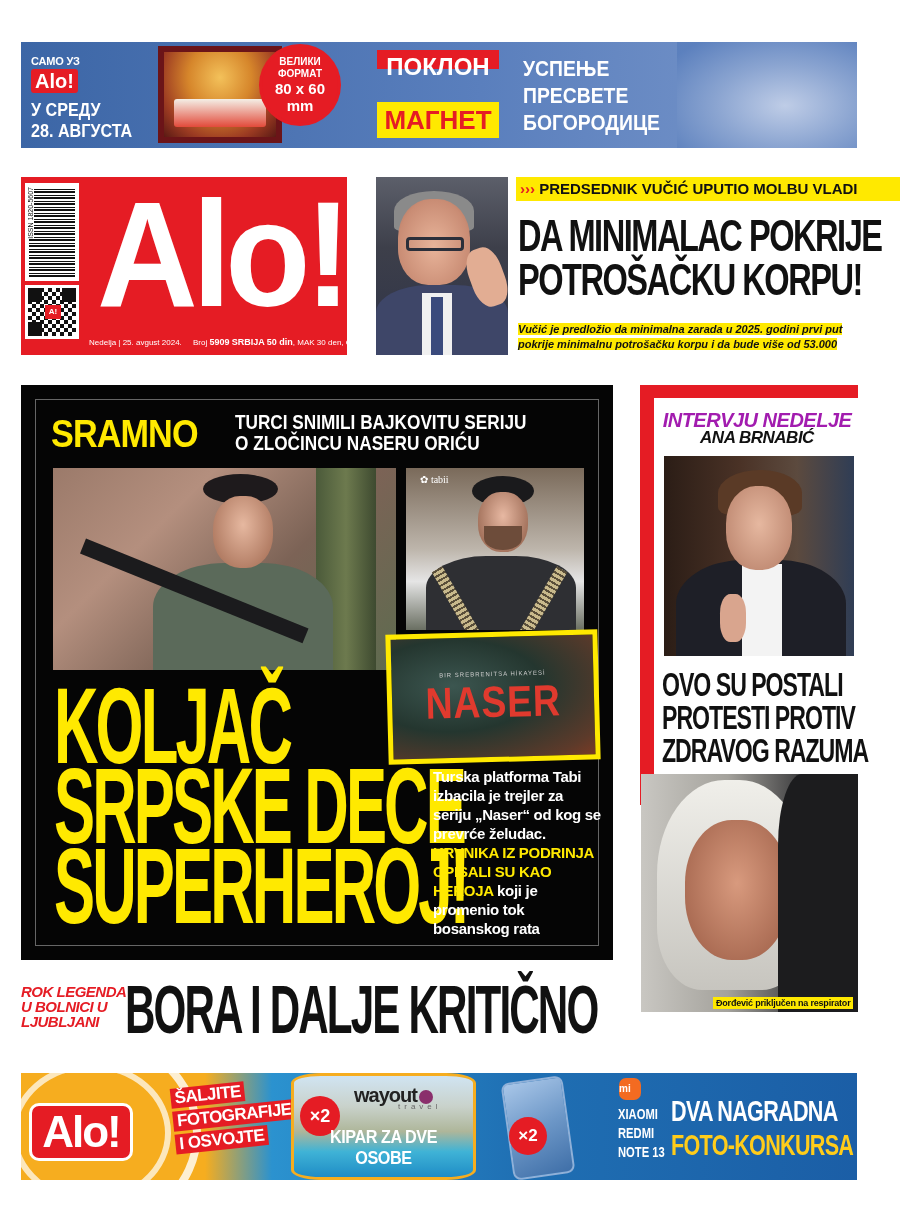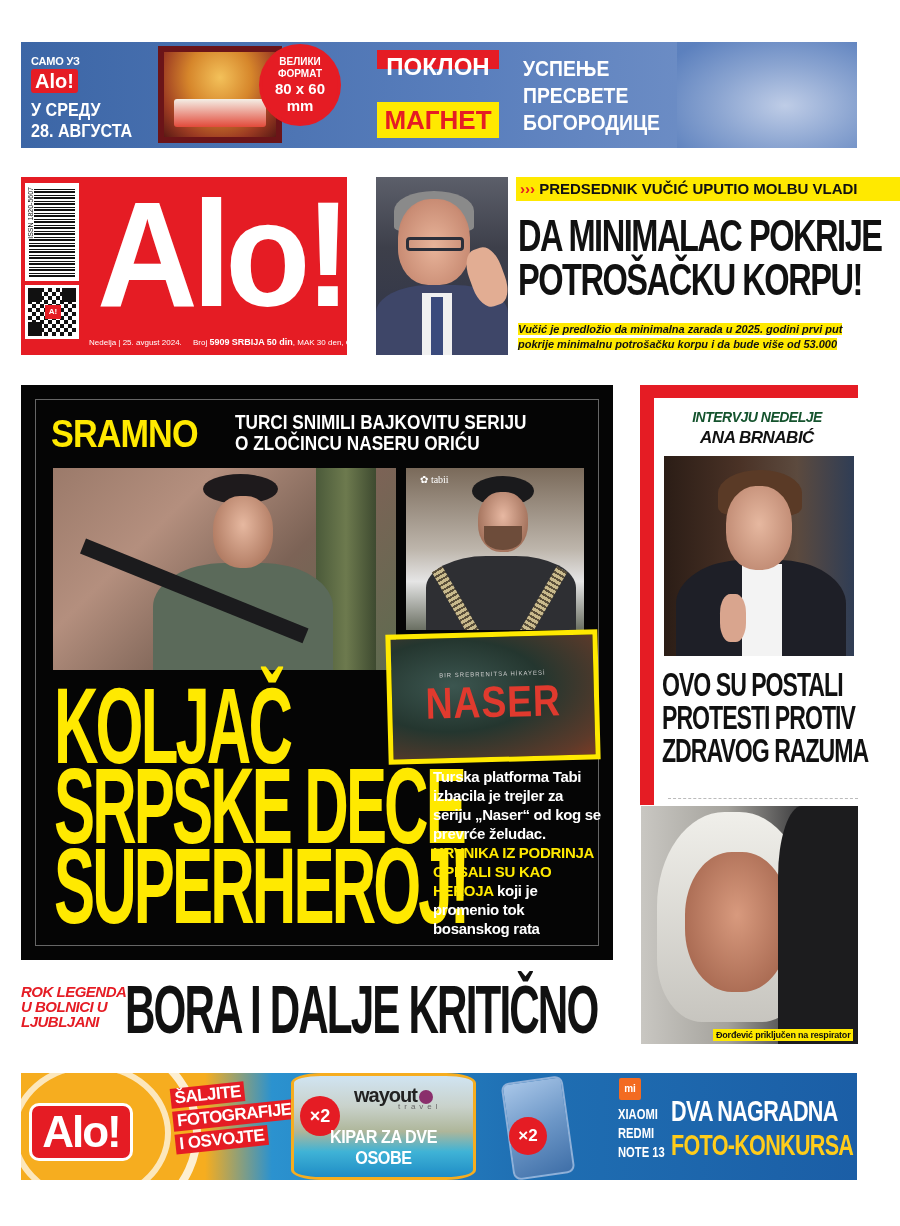--- a/index.html
+++ b/index.html
@@ -105,35 +105,35 @@
   #main-headline { position: absolute; left: 33px; top: 300px; color: #ffe900; font-weight: 700; font-size: 108px; line-height: 82px; letter-spacing: -5px;
     transform: scaleX(0.57) scaleY(1); transform-origin: left top; white-space: nowrap; }
   #main-headline div { height: 80px; }
   #main-body { position: absolute; left: 412px; top: 382px; width: 170px; color: #fff; font-weight: 700; font-size: 15px; line-height: 19px; letter-spacing: -0.3px; }
   #main-body .hl { color: #ffe900; }
 
   
   #interview { left: 640px; top: 385px; width: 218px; height: 420px; }
   #interview .red-top { position: absolute; left: 0; top: 0; width: 218px; height: 13px; background: #e51c24; }
   #interview .red-left { position: absolute; left: 0; top: 0; width: 14px; height: 420px; background: #e51c24; }
-  #interview .kicker { position: absolute; left: 16px; right: 0; top: 24px; text-align: center; color: #14532d; font-style: italic; font-weight: 700; font-size: 14px; letter-spacing: -0.5px; }
+  #interview .kicker { position: absolute; left: 16px; right: 0; top: 24px; text-align: center; color: #a21caf; font-style: italic; font-weight: 700; font-size: 20px; letter-spacing: -0.5px; }
   #interview .name { position: absolute; left: 16px; right: 0; top: 43px; text-align: center; color: #111; font-style: italic; font-weight: 700; font-size: 17px; letter-spacing: -0.5px; }
   #interview .photo { position: absolute; left: 24px; top: 71px; width: 190px; height: 200px; overflow: hidden;
     background: linear-gradient(90deg, #2b1d16 0%, #4a3226 40%, #5c4a3e 70%, #2f3d55 100%); }
   #interview .photo .face { position: absolute; left: 62px; top: 30px; width: 66px; height: 84px; border-radius: 45%; background: radial-gradient(ellipse at 50% 45%, #e6b8a0, #b57d66); }
   #interview .photo .hair { position: absolute; left: 54px; top: 14px; width: 84px; height: 46px; border-radius: 50% 50% 20% 20%; background: #5a3a26; }
   #interview .photo .jacket { position: absolute; left: 12px; top: 104px; width: 170px; height: 110px; border-radius: 40% 40% 0 0; background: #1e1f27; }
   #interview .photo .shirt { position: absolute; left: 78px; top: 108px; width: 40px; height: 100px; background: #f3f3f3; }
   #interview .photo .thumb { position: absolute; left: 56px; top: 138px; width: 26px; height: 48px; border-radius: 40%; background: #d9a58e; }
   #interview .headline { position: absolute; left: 22px; top: 283px; width: 200px; color: #111; font-weight: 700; font-size: 34px; line-height: 33px; letter-spacing: -1.5px;
     transform: scaleX(0.68); transform-origin: left top; white-space: nowrap; }
   #interview .divider { position: absolute; left: 28px; right: 0; top: 413px; border-top: 1px dashed #bbb; }
 
   
-  #bora-photo { left: 641px; top: 806px; width: 217px; height: 238px; overflow: hidden;
+  #bora-photo { left: 641px; top: 774px; width: 217px; height: 238px; overflow: hidden;
     background: linear-gradient(90deg, #c9c7c2 0%, #a4a29c 40%, #3a3a3c 75%, #141416 100%); }
   #bora-photo .hair { position: absolute; left: 16px; top: 6px; width: 150px; height: 210px; border-radius: 45% 45% 30% 30%; background: linear-gradient(180deg, #f0efea, #c7c5bf); }
   #bora-photo .face { position: absolute; left: 44px; top: 46px; width: 104px; height: 140px; border-radius: 45%; background: radial-gradient(ellipse at 50% 45%, #d89a7e, #9b5c45); }
   #bora-photo .arm { position: absolute; right: 0; top: 0; width: 80px; height: 238px; background: #1c1c1e; border-radius: 30% 0 0 0; }
   #bora-photo .caption { position: absolute; left: 72px; bottom: 3px; background: #ffe900; color: #111; font-weight: 700; font-size: 9px; padding: 1px 3px; white-space: nowrap; letter-spacing: -0.2px; }
 
   
   #bora-kicker { left: 21px; top: 984px; color: #e51c24; font-style: italic; font-weight: 700; font-size: 15px; line-height: 15px; letter-spacing: -0.5px; }
   #bora-headline { left: 125px; top: 974px; color: #111; font-weight: 700; font-size: 68px; line-height: 70px; letter-spacing: -3px;
     transform: scaleX(0.62); transform-origin: left top; white-space: nowrap; }
@@ -151,21 +151,21 @@
   #bottom-banner .kipar { position: absolute; left: 270px; top: 0; width: 185px; height: 107px; border: 3px solid #f6ad1f; border-radius: 30px 30px 30px 30px / 10px;
     background: linear-gradient(180deg, #d0e4f2 0%, #c9d2cb 30%, #aeb69a 55%, #3fb3d6 75%, #1f8cc6 100%); overflow: hidden; }
   #bottom-banner .kipar .x2 { position: absolute; left: 6px; top: 20px; width: 40px; height: 40px; border-radius: 50%; background: #e51c24; color: #fff; font-weight: 700; font-size: 18px; text-align: center; line-height: 40px; }
   #bottom-banner .kipar .brand { position: absolute; left: 60px; top: 8px; color: #222; font-weight: 700; font-size: 20px; letter-spacing: -1px; }
   #bottom-banner .kipar .brand-dot { display: inline-block; width: 14px; height: 14px; border-radius: 50%; background: #8a2f6c; vertical-align: middle; margin-left: 2px; }
   #bottom-banner .kipar .travel { position: absolute; left: 104px; top: 26px; color: #666; font-size: 8px; letter-spacing: 4px; }
   #bottom-banner .kipar .cap { position: absolute; left: 0; right: 0; bottom: 8px; text-align: center; color: #fff; font-weight: 700; font-size: 18px; letter-spacing: -0.5px; transform: scaleX(0.9); }
   #bottom-banner .phone { position: absolute; left: 486px; top: 6px; width: 62px; height: 98px; border-radius: 8px; transform: rotate(-8deg);
     background: linear-gradient(160deg, #a8c6e8 0%, #6d97c7 50%, #3f6fa8 100%); border: 2px solid #8fb0d8; }
   #bottom-banner .phone-x2 { position: absolute; left: 488px; top: 44px; width: 38px; height: 38px; border-radius: 50%; background: #e51c24; color: #fff; font-weight: 700; font-size: 17px; text-align: center; line-height: 38px; }
-  #bottom-banner .mi { position: absolute; left: 598px; top: 5px; width: 22px; height: 22px; border-radius: 2px; background: #f36b21; color: #fff; font-weight: 700; font-size: 10px; text-align: center; line-height: 22px; }
+  #bottom-banner .mi { position: absolute; left: 598px; top: 5px; width: 22px; height: 22px; border-radius: 7px; background: #f36b21; color: #fff; font-weight: 700; font-size: 10px; line-height: 22px; }
   #bottom-banner .xiaomi { position: absolute; left: 597px; top: 32px; color: #fff; font-weight: 700; font-size: 14px; line-height: 19px; transform: scaleX(0.8); transform-origin: left; }
   #bottom-banner .dva { position: absolute; left: 650px; top: 22px; color: #fff; font-weight: 700; font-size: 30px; line-height: 32px; letter-spacing: -1px; transform: scaleX(0.72); transform-origin: left; white-space: nowrap; }
   #bottom-banner .konk { position: absolute; left: 650px; top: 56px; color: #ffcc1a; font-weight: 700; font-size: 30px; line-height: 32px; letter-spacing: -1px; transform: scaleX(0.72); transform-origin: left; white-space: nowrap; }
 </style>
 </head>
 <body>
 
 <div id="top-banner" class="abs">
   <div class="left-col">
     <div class="samo">САМО УЗ</div>

